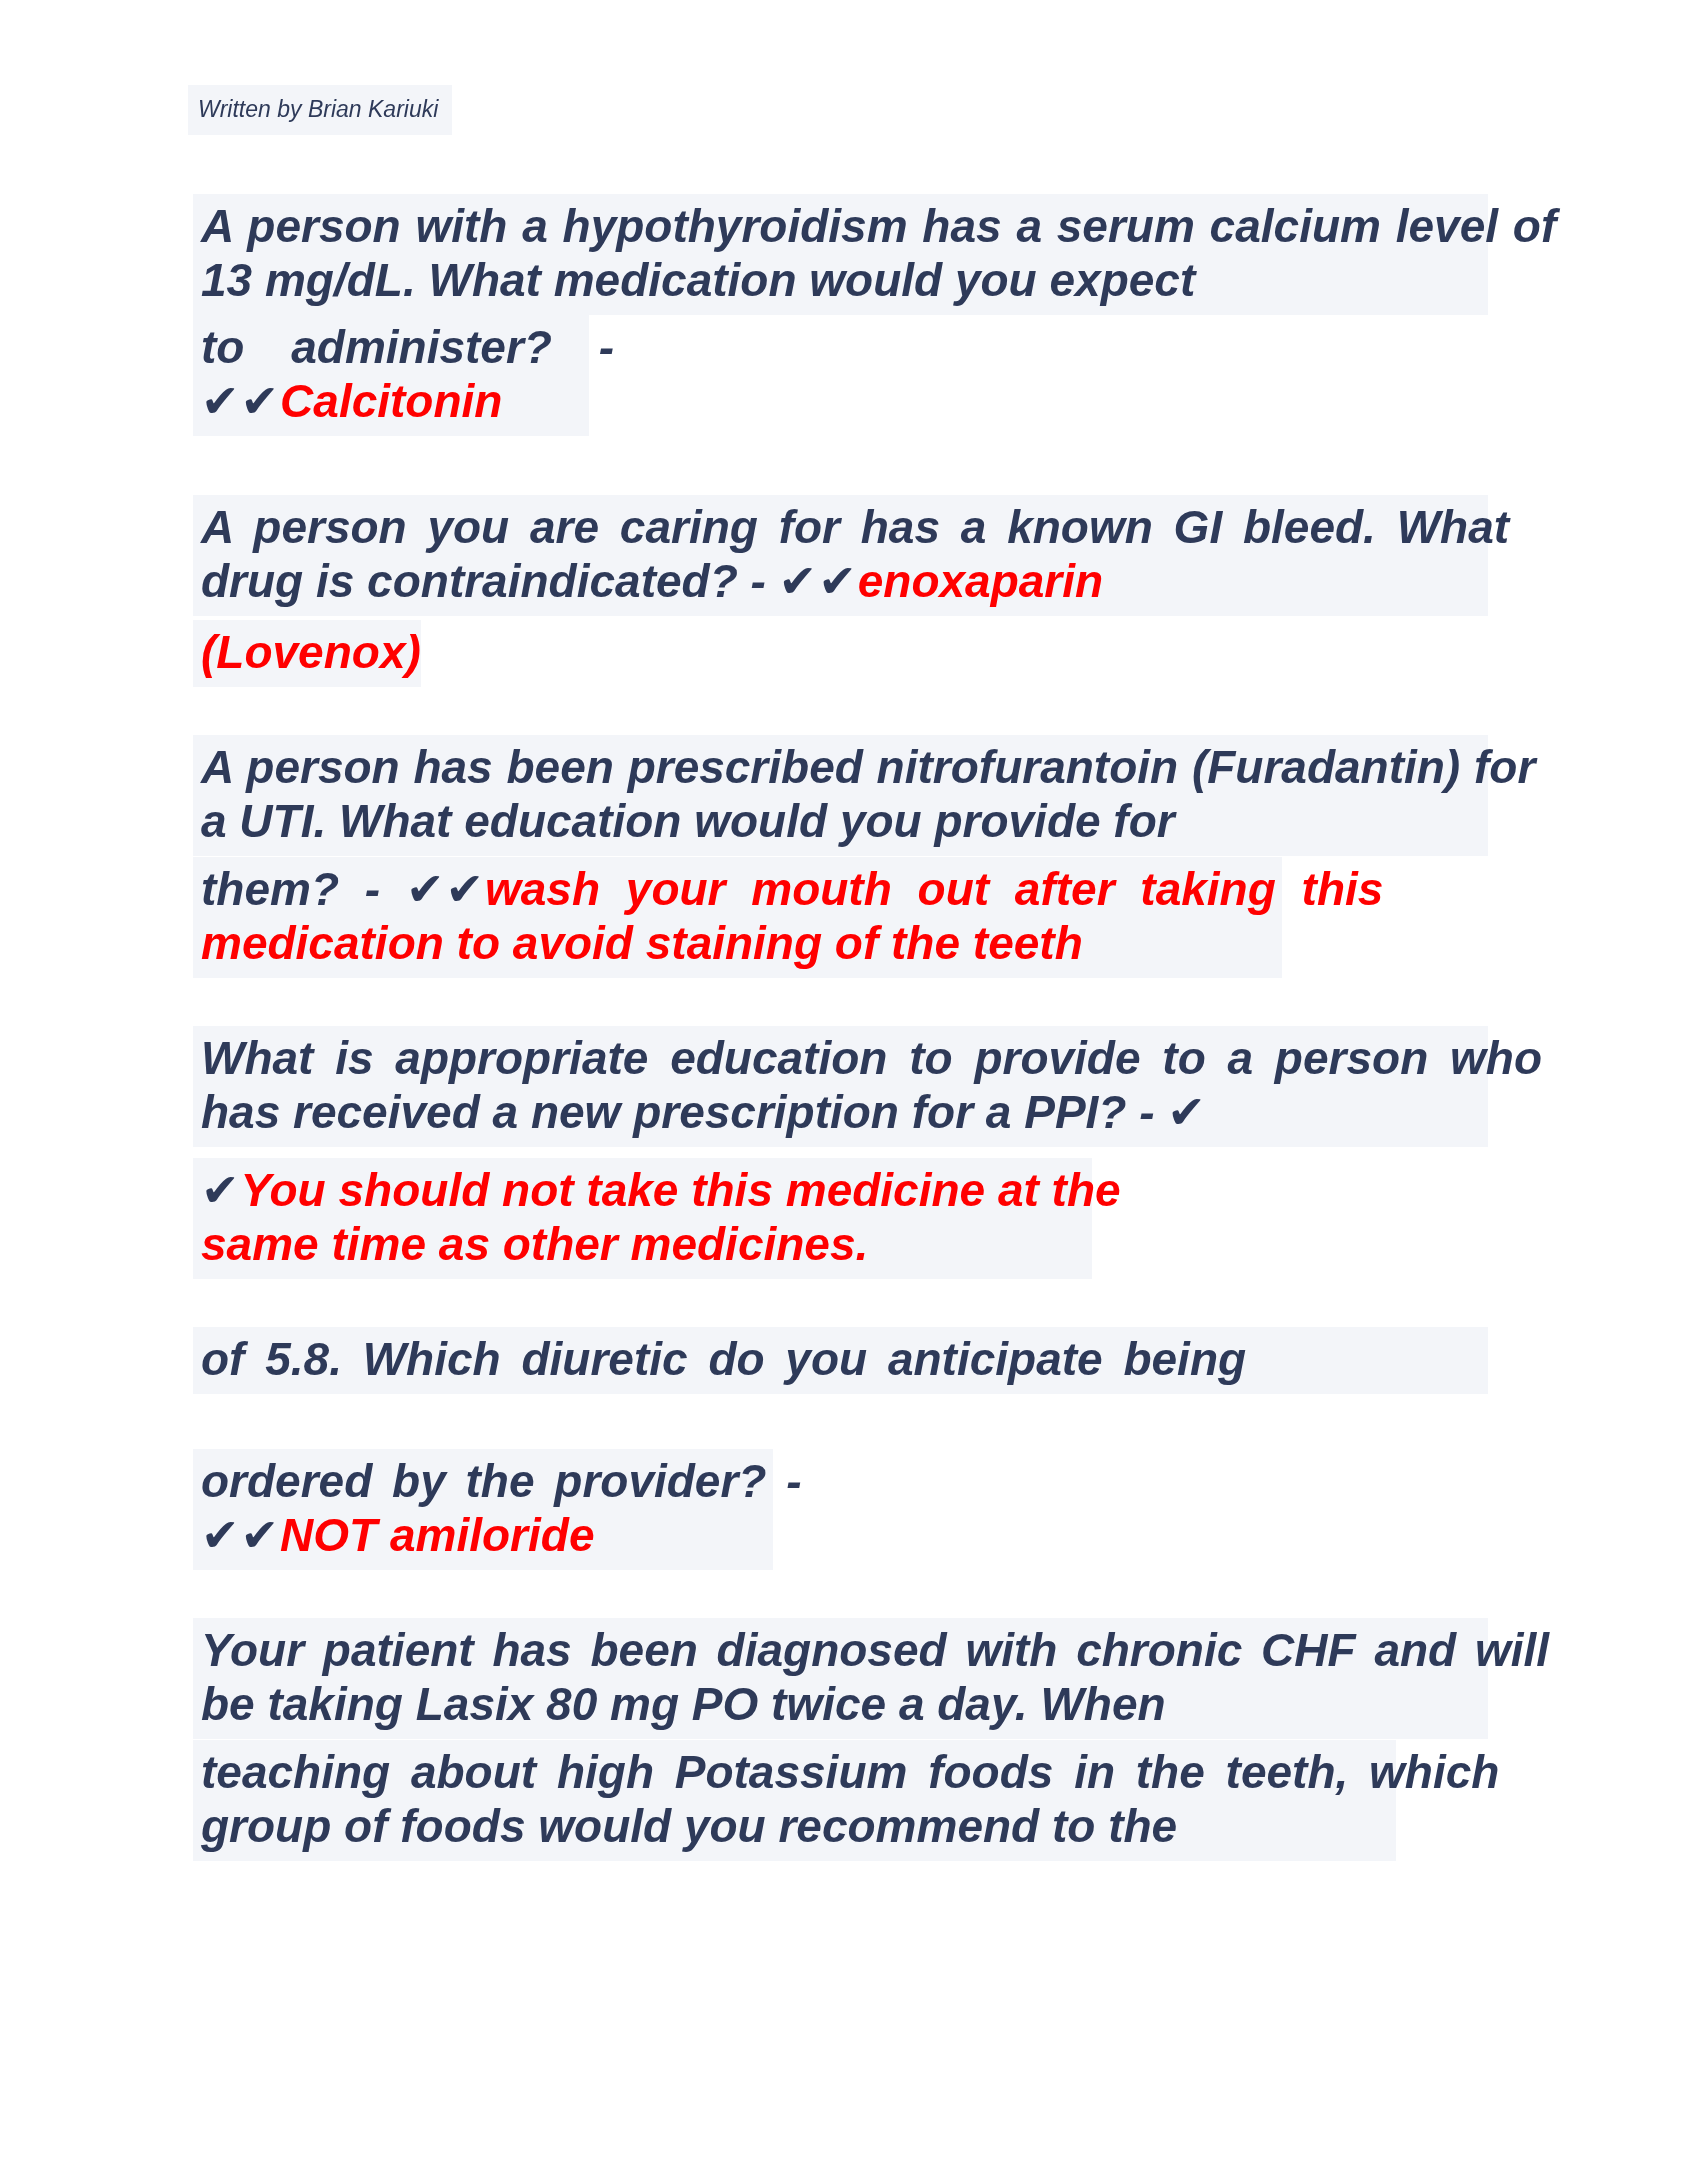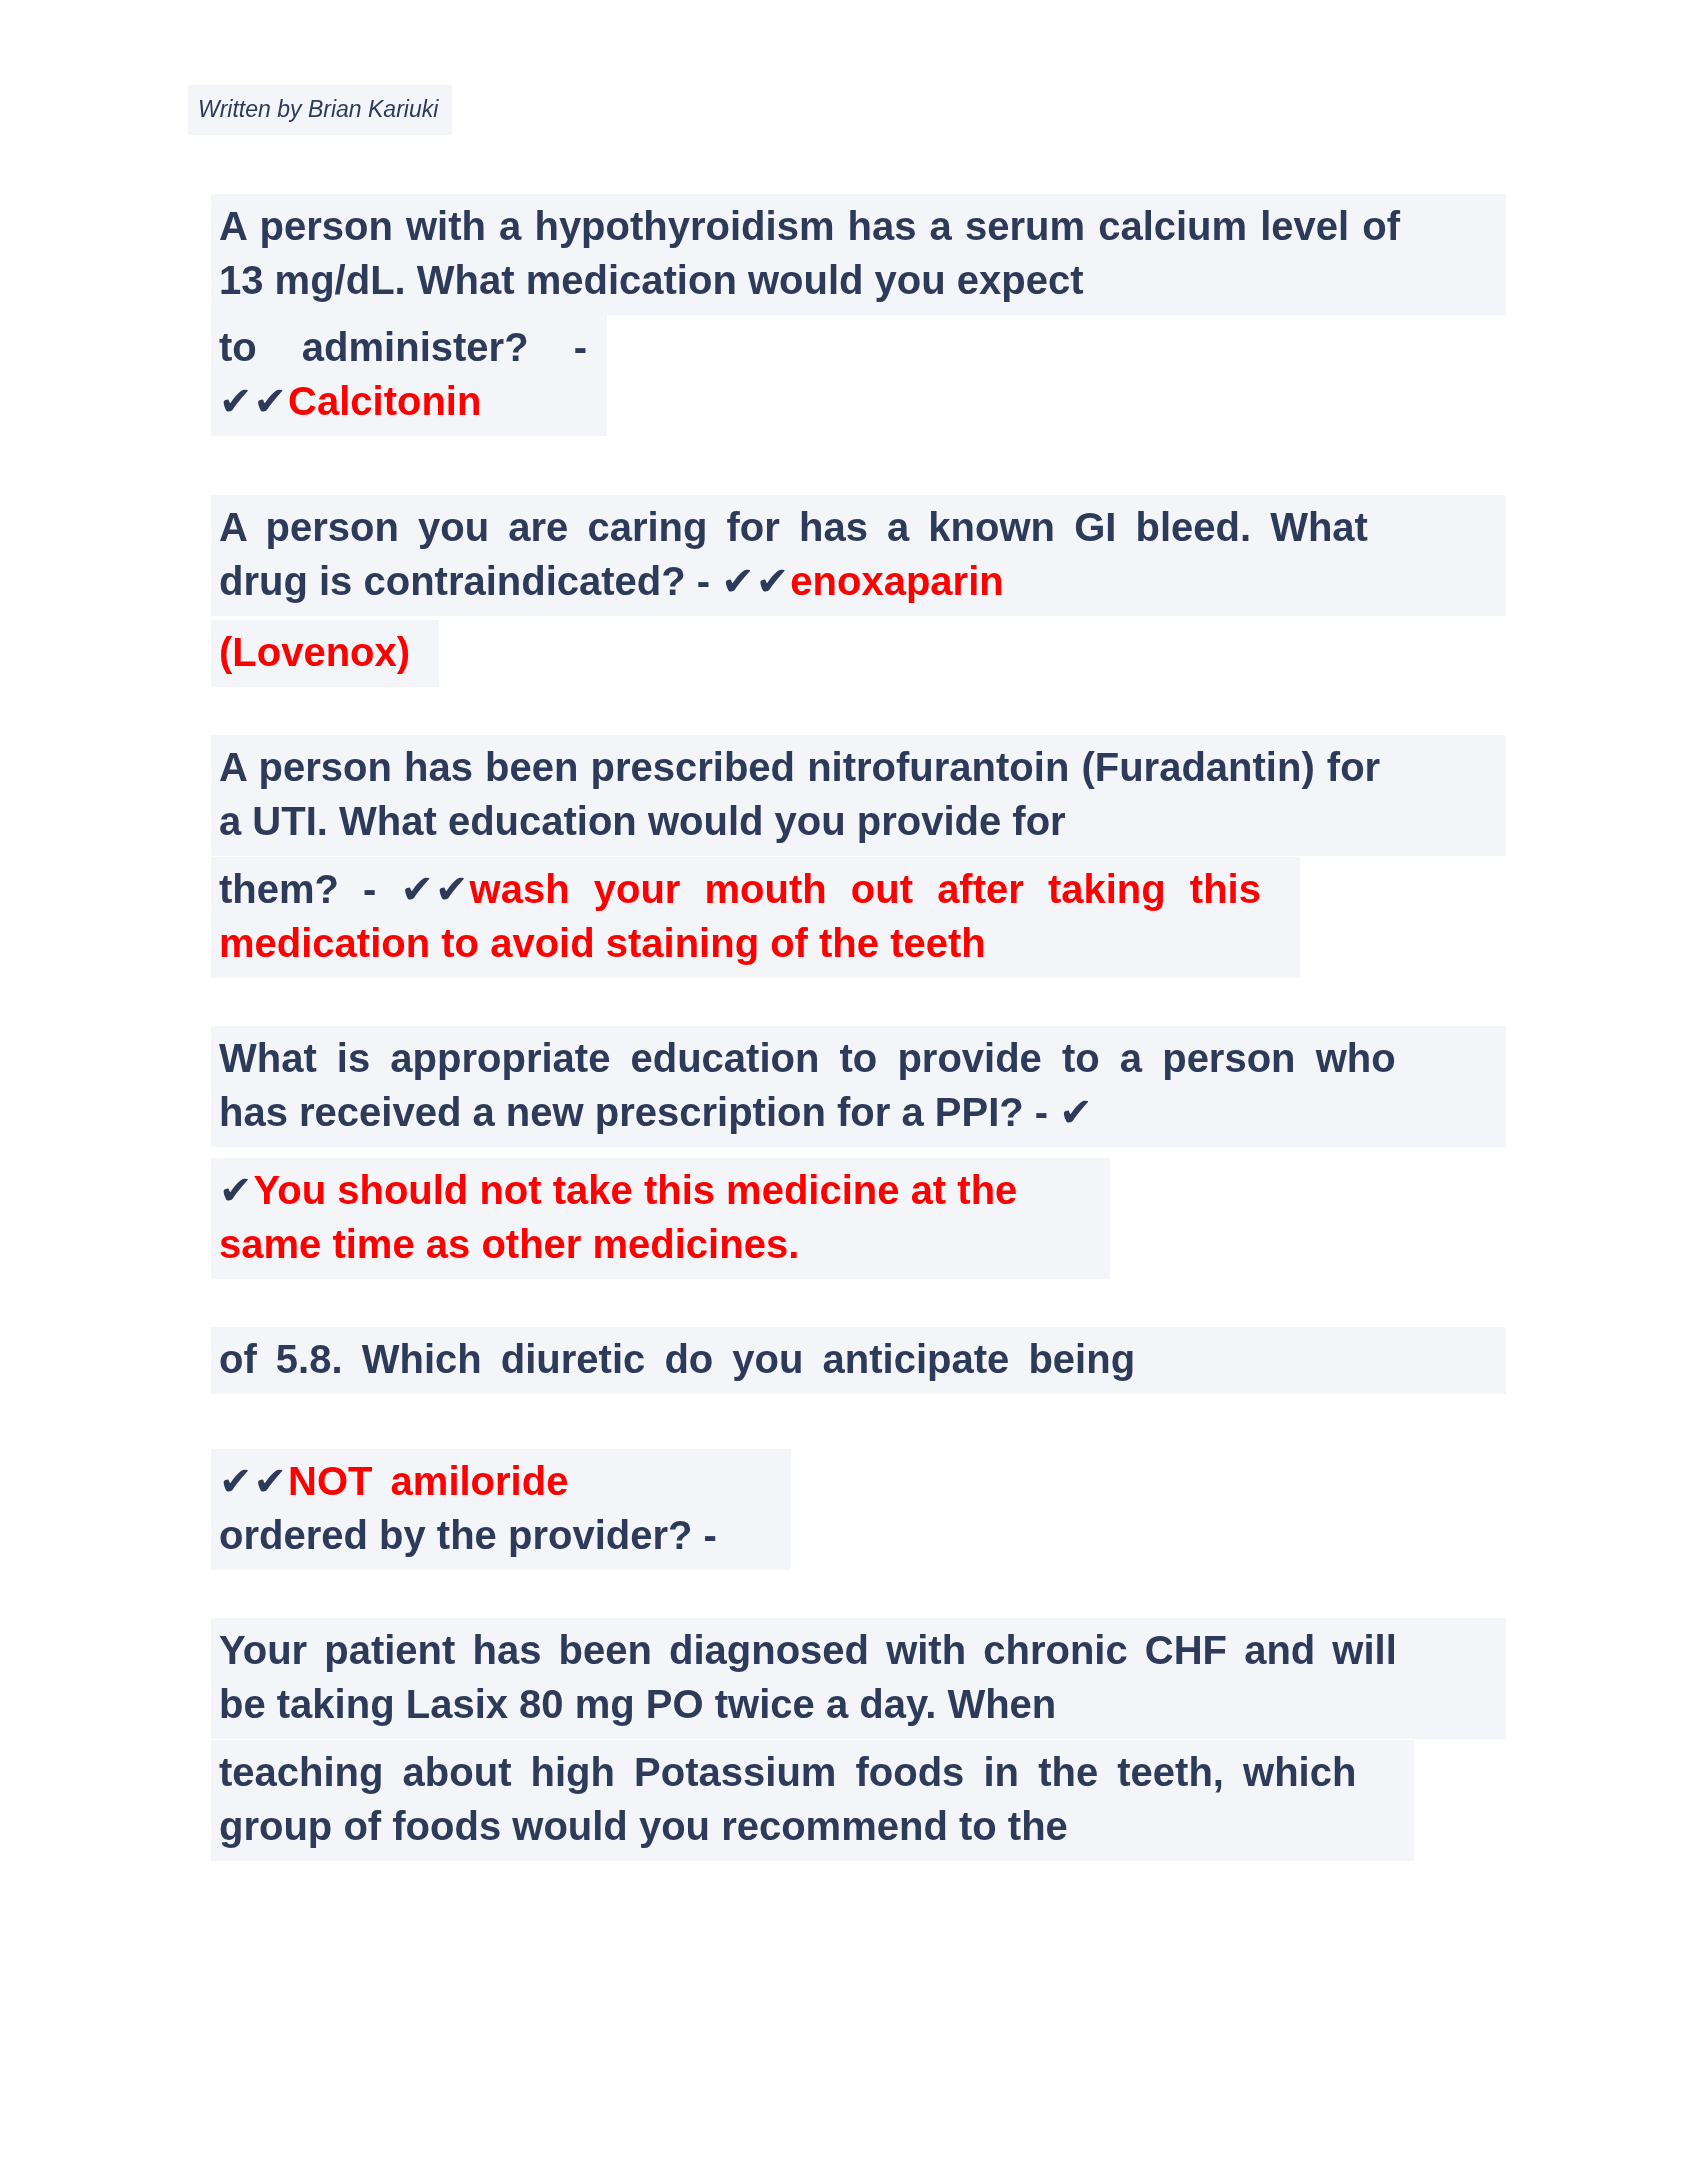--- a/index.html
+++ b/index.html
@@ -18,27 +18,28 @@
     color:var(--q,#2e3a59);
     font-style:italic;
     font-weight:400;
     font-size:23px;
     line-height:40px;
     padding:4px 14px 6px 10px;
     white-space:nowrap;
   }
   .para{
     position:absolute;
-    left:211px;
+    left:193px;
     background:var(--hl,#f3f5f9);
     color:var(--q,#2e3a59);
     font-weight:700;
-    font-size:40px;
+    font-size:46px;
     line-height:54px;
     padding:5px 0 8px 8px;
+    font-style:italic;
   }
   .ln{white-space:nowrap;}
   .seg-q{color:var(--q,#2e3a59);}
   .seg-a{color:var(--a,#ff0000);}
   .seg-chk{color:var(--q,#2e3a59);letter-spacing:1px;}
   
   .b1p1{top:194px;width:1287px;}
   .b1p2{top:315px;width:388px;}
   .b2p1{top:495px;width:1287px;}
   .b2p2{top:620px;width:220px;}
@@ -96,22 +97,22 @@
       <div class="ln"><span class="seg-q">has received a new prescription for a PPI? - </span><span class="seg-chk">✔</span></div>
     </div>
     <div class="para b4p2">
       <div class="ln"><span class="seg-chk">✔</span><span class="seg-a">You should not take this medicine at the</span></div>
       <div class="ln"><span class="seg-a">same time as other medicines.</span></div>
     </div>
     <div class="para b5p1">
       <div class="ln"><span class="seg-q">of 5.8. Which diuretic do you anticipate being</span></div>
     </div>
     <div class="para b5p2">
+      <div class="ln"><span class="seg-q">ordered by the provider? -</span></div>
       <div class="ln"><span class="seg-chk">✔✔</span><span class="seg-a">NOT amiloride</span></div>
-      <div class="ln"><span class="seg-q">ordered by the provider? -</span></div>
     </div>
     <div class="para b6p1">
       <div class="ln"><span class="seg-q">Your patient has been diagnosed with chronic CHF and will</span></div>
       <div class="ln"><span class="seg-q">be taking Lasix 80 mg PO twice a day. When</span></div>
     </div>
     <div class="para b6p2">
       <div class="ln"><span class="seg-q">teaching about high Potassium foods in the teeth, which</span></div>
       <div class="ln"><span class="seg-q">group of foods would you recommend to the</span></div>
     </div>
   </div>

